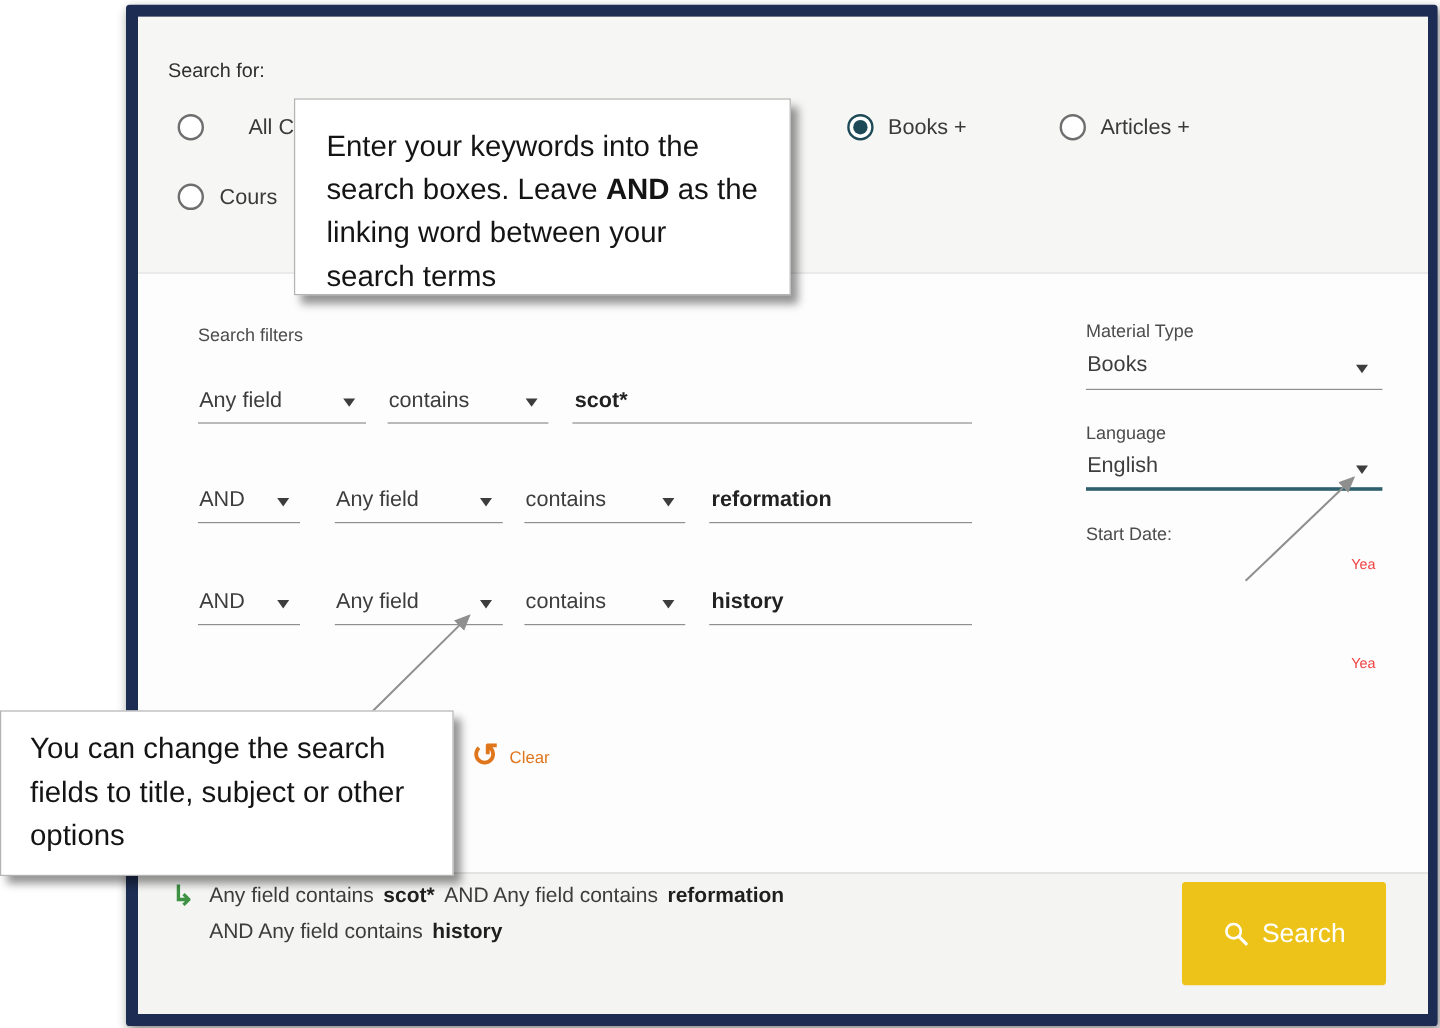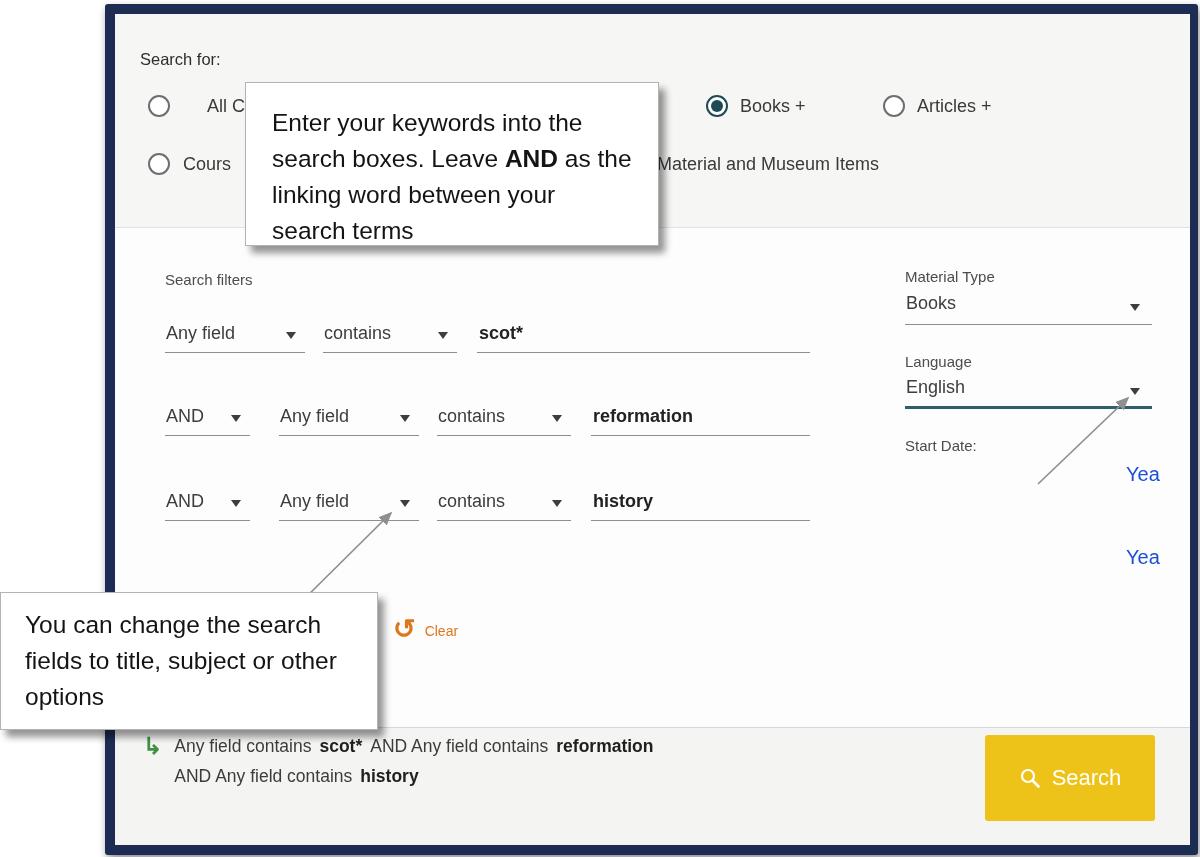--- a/index.html
+++ b/index.html
@@ -27,21 +27,21 @@
 
   .dd { position:absolute; height:33px; border-bottom:1px solid #8f8f8f; cursor:pointer; }
   .dd-text { position:absolute; left:1px; top:3px; font-size:18px; color:#3d3d3d; white-space:nowrap; }
   .chev { position:absolute; right:9px; top:12px; width:0; height:0;
           border-left:5px solid transparent; border-right:5px solid transparent;
           border-top:7px solid #3d3d3d; }
   .finput { position:absolute; height:33px; border-bottom:1px solid #8f8f8f; cursor:text; }
   .finput-text { position:absolute; left:2px; top:3px; font-size:18px; font-weight:bold; color:#222; white-space:nowrap; }
   .panel-dd { height:35px; }
   .teal-line { border-bottom:3px solid #2e5f6d !important; }
-  .year-text { position:absolute; font-size:20px; color:#1d4ed8; }
+  .year-text { position:absolute; font-size:12px; color:#ef4444; }
 
   .clear-btn { position:absolute; display:flex; align-items:center; gap:9px; color:#df761c; cursor:pointer; }
   .clear-icon { font-size:27px; font-weight:bold; line-height:1; transform:translateY(-1px); }
   .clear-label { font-size:14px; }
 
   .summary { position:absolute; display:flex; gap:12px; font-size:17.5px; color:#3c3c3c; }
   .sum-arrow { color:#3f9243; font-size:23px; font-weight:bold; line-height:1; margin-top:-1px; }
   .sum-line { margin-bottom:9px; display:flex; gap:8px; align-items:baseline; }
   .sum-line .v { font-weight:bold; color:#1f1f1f; }
 
@@ -76,21 +76,20 @@
 
   <span class="radio selected" style="left:706px; top:95px;"></span>
   <span class="rlabel" style="left:740px; top:96px;">Books +</span>
 
   <span class="radio" style="left:883px; top:95px;"></span>
   <span class="rlabel" style="left:917px; top:96px;">Articles +</span>
 
   <span class="radio" style="left:148px; top:153px;"></span>
   <span class="rlabel" style="left:183px; top:154px;">Cours</span>
 
-  <span class="rlabel" style="left:657px; top:154px;">Material and Museum Items</span>
 
   <div class="plabel" style="left:165px; top:271px;">Search filters</div>
 
   <div class="dd" style="left:165px; top:320px; width:140px;">
     <span class="dd-text">Any field</span>
     <span class="chev"></span>
   </div>
   <div class="dd" style="left:323px; top:320px; width:134px;">
     <span class="dd-text">contains</span>
     <span class="chev"></span>

